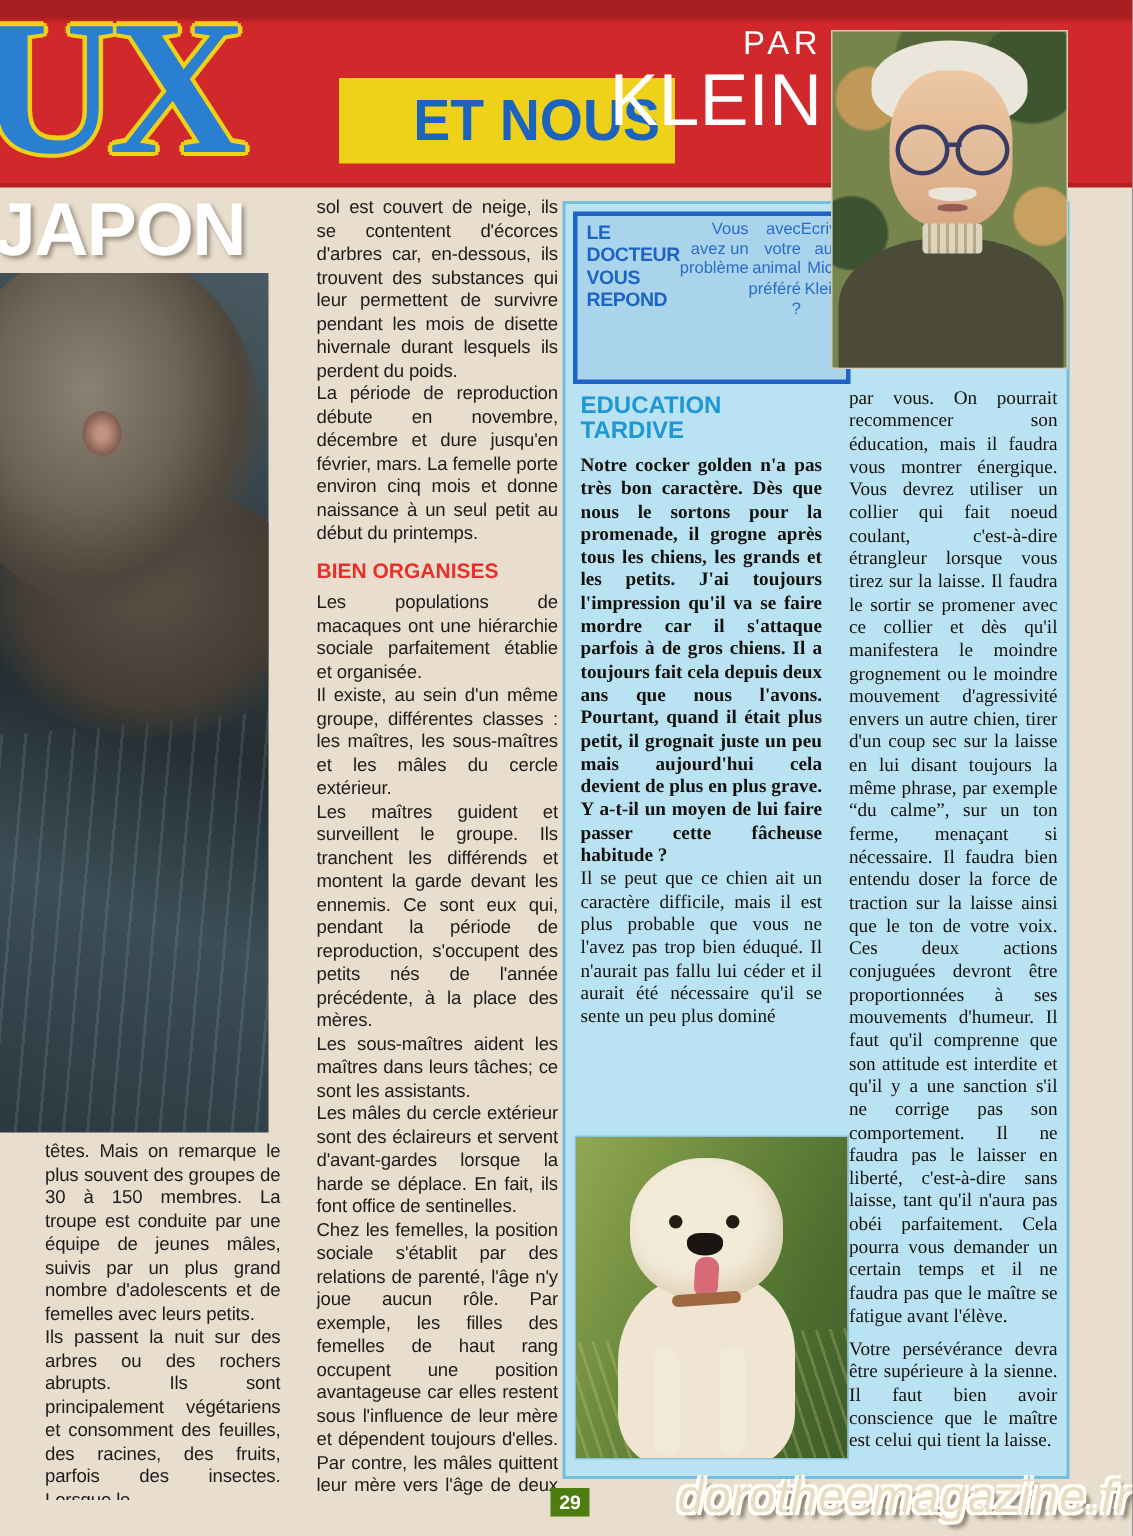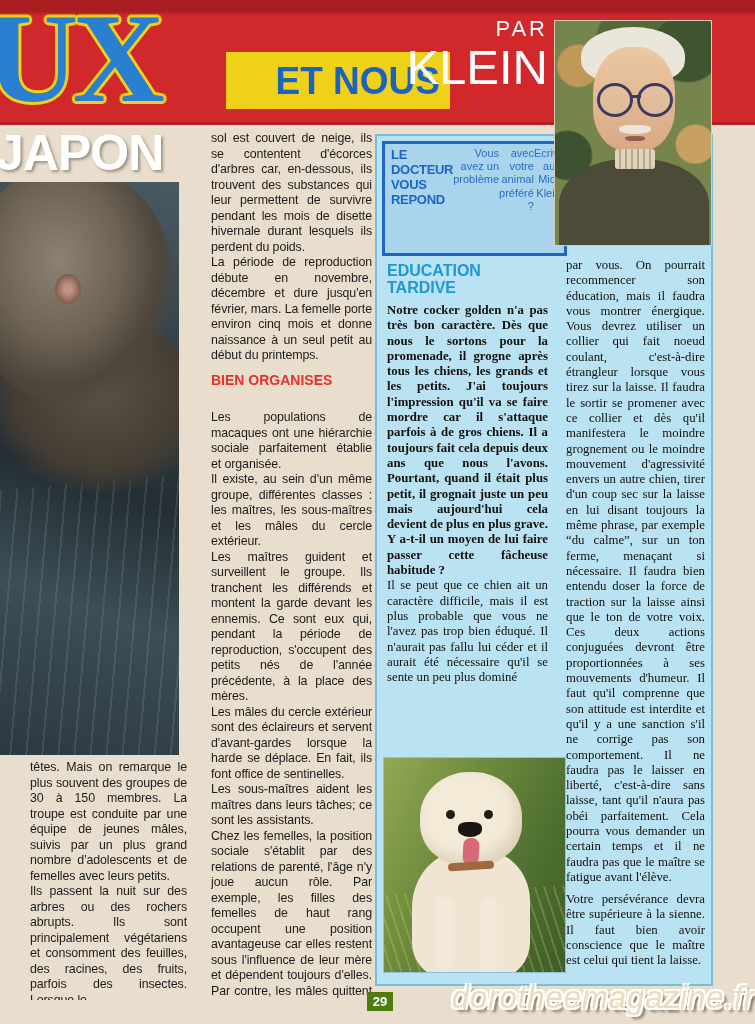--- a/index.html
+++ b/index.html
@@ -81,21 +81,21 @@
   .m-ear  { position:absolute; left:55px; top:92px; width:26px; height:30px; border-radius:50%;
     background:radial-gradient(#c09484 20%, #7a5448 75%); }
   .m-back { position:absolute; left:-10px; top:140px; width:220px; height:170px; border-radius:50%;
     background:radial-gradient(ellipse at 50% 40%, #5a5146 0%, #443d34 55%, transparent 75%); }
 
   
   .body-sans { font-size:12.4px; line-height:15.5px; color:#1c1c1c; text-align:justify; letter-spacing:-.1px; }
   .body-sans p { margin:0; }
   .col-left-bottom { position:absolute; left:30px; top:760px; width:157px; height:240px; overflow:hidden; }
   .col1 { position:absolute; left:211px; top:131px; width:161px; height:868px; overflow:hidden; }
-  .red-heading { color:#e8302a; font-weight:bold; font-size:14px; letter-spacing:0px; margin:9px 0 22px 0; text-align:left; }
+  .red-heading { color:#e8302a; font-weight:bold; font-size:14px; letter-spacing:0px; margin:9px 0 6px 0; text-align:left; }
 
   
   .blue-box {
     position:absolute; left:375px; top:134px; width:338px; height:852px;
     background:#b9e2f3; border:2px solid #74bede;
   }
   .doctor-box {
     position:absolute; left:382px; top:141px; width:185px; height:115px;
     background:#a9d4eb; border:3px solid #1d64c4; padding:3px 6px;
     display:flex; flex-direction:row;
@@ -186,22 +186,22 @@
     <p>Ils passent la nuit sur des arbres ou des rochers abrupts. Ils sont principalement végétariens et consomment des feuilles, des racines, des fruits, parfois des insectes. Lorsque le</p>
   </div>
 
   <div class="col1 body-sans">
     <p>sol est couvert de neige, ils se contentent d'écorces d'arbres car, en-dessous, ils trouvent des substances qui leur permettent de survivre pendant les mois de disette hivernale durant lesquels ils perdent du poids.</p>
     <p>La période de reproduction débute en novembre, décembre et dure jusqu'en février, mars. La femelle porte environ cinq mois et donne naissance à un seul petit au début du printemps.</p>
     <div class="red-heading">BIEN ORGANISES</div>
     <p>Les populations de macaques ont une hiérarchie sociale parfaitement établie et organisée.</p>
     <p>Il existe, au sein d'un même groupe, différentes classes : les maîtres, les sous-maîtres et les mâles du cercle extérieur.</p>
     <p>Les maîtres guident et surveillent le groupe. Ils tranchent les différends et montent la garde devant les ennemis. Ce sont eux qui, pendant la période de reproduction, s'occupent des petits nés de l'année précédente, à la place des mères.</p>
+    <p>Les sous-maîtres aident les maîtres dans leurs tâches; ce sont les assistants.</p>
     <p>Les mâles du cercle extérieur sont des éclaireurs et servent d'avant-gardes lorsque la harde se déplace. En fait, ils font office de sentinelles.</p>
-    <p>Les sous-maîtres aident les maîtres dans leurs tâches; ce sont les assistants.</p>
     <p>Chez les femelles, la position sociale s'établit par des relations de parenté, l'âge n'y joue aucun rôle. Par exemple, les filles des femelles de haut rang occupent une position avantageuse car elles restent sous l'influence de leur mère et dépendent toujours d'elles. Par contre, les mâles quittent leur mère vers l'âge de deux ans.</p>
   </div>
 
   <div class="blue-box"></div>
 
   <div class="doctor-box">
     <div class="d-bar top"></div>
     <div class="d-title">LE DOCTEUR VOUS REPOND</div>
     <div class="d-line">Vous avez un problème</div>
     <div class="d-line">avec votre animal préféré ?</div>

